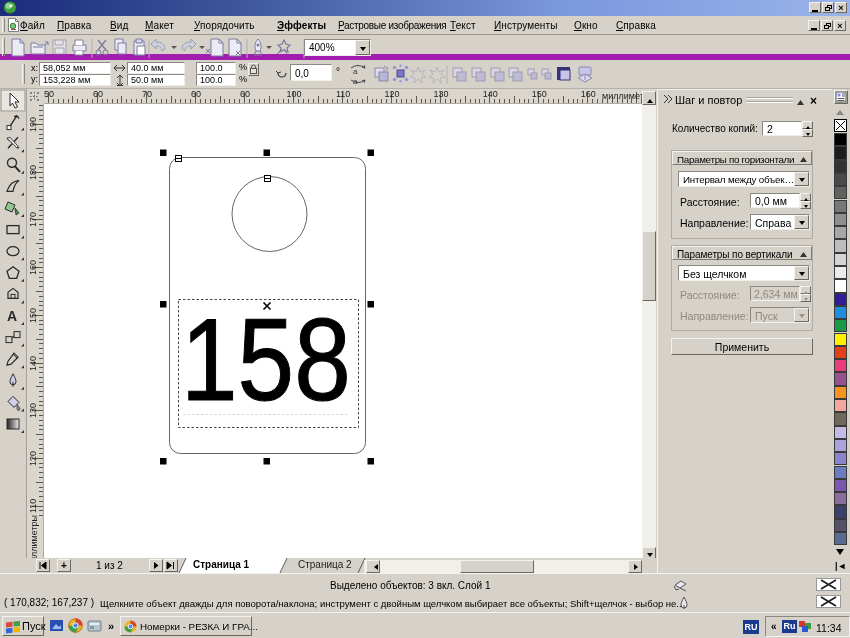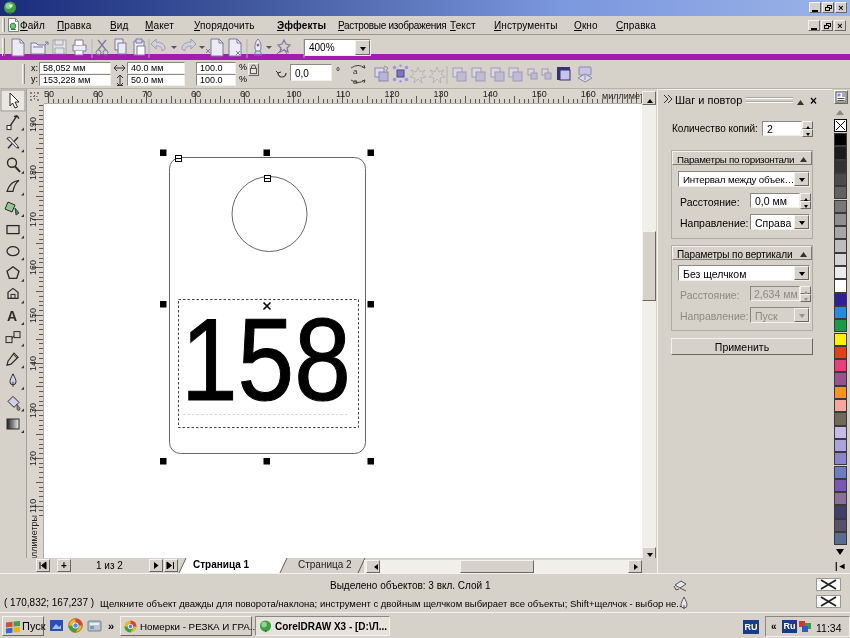--- a/index.html
+++ b/index.html
@@ -815,28 +815,20 @@
  <div class="btn3d abs" style="left:120px;top:3px;width:132px;height:20px">
   <svg style="position:absolute;left:3px;top:3px" width="13" height="13" viewBox="0 0 15 15">
         <circle cx="7.5" cy="7.5" r="7" fill="#e8b82a"></circle>
         <path d="M7.5.5a7 7 0 017 7h-7z" fill="#d44632"></path>
         <path d="M.5 7.5a7 7 0 007 7l3.5-6z" fill="#3e9e48"></path>
         <circle cx="7.5" cy="7.5" r="3" fill="#fff"></circle>
         <circle cx="7.5" cy="7.5" r="2.2" fill="#4c8bf5"></circle>
       </svg>
   <span style="position:absolute;left:19px;top:4px;font-size:9.8px;white-space:nowrap">Номерки - РЕЗКА И ГРА...</span>
  </div>
- <div class="abs" style="left:255px;top:3px;width:135px;height:20px;background:#e6e3dc;border:1px solid #8a8880;border-right-color:#f4f2ee;border-bottom-color:#f4f2ee">
-  <svg style="position:absolute;left:3px;top:3px" width="13" height="13" viewBox="0 0 14 14">
-        <circle cx="7" cy="6.5" r="6" fill="#3fa23f"></circle>
-        <circle cx="5.5" cy="5" r="3" fill="#8fd48f"></circle>
-        <path d="M5 11l4 0l-1.5 2.5z" fill="#2a7a2a"></path>
-      </svg>
-  <b style="position:absolute;left:19px;top:4px;font-size:10px;font-weight:bold;white-space:nowrap">CorelDRAW X3 - [D:\Л...</b>
- </div>
  <div class="abs" style="left:743px;top:7px;width:16px;height:14px;background:#1a3a8c;color:#fff;font:bold 9px 'Liberation Sans';text-align:center;line-height:14px">RU</div>
  <div class="abs sunken" style="left:765px;top:3px;width:85px;height:21px">
   <b style="position:absolute;left:5px;top:4px;font-size:10px;font-weight:bold">«</b>
   <div style="position:absolute;left:16px;top:3px;width:15px;height:13px;background:#1a3a8c;color:#fff;font:bold 9px 'Liberation Sans';text-align:center;line-height:13px">Ru</div>
   <svg style="position:absolute;left:33px;top:3px" width="13" height="13" viewBox="0 0 13 13">
         <rect x="0" y="1" width="6" height="6" fill="#d03a2a"></rect>
         <rect x="6" y="3" width="6" height="6" fill="#3a9e3a"></rect>
         <rect x="3" y="6" width="6" height="6" fill="#2a5ad0"></rect>
       </svg>
   <span style="position:absolute;left:50px;top:5px;font-size:10.5px">11:34</span>

